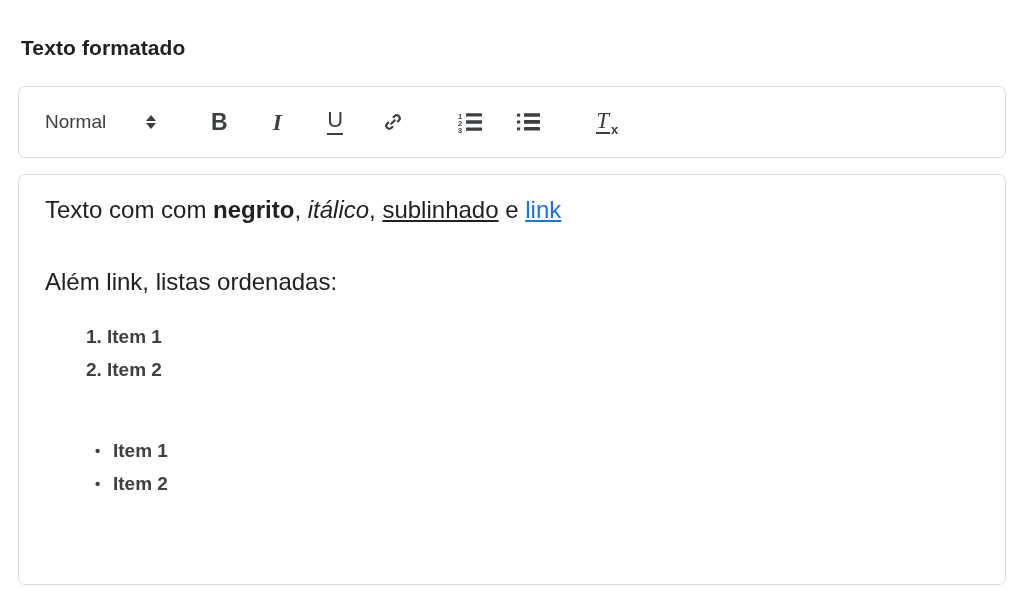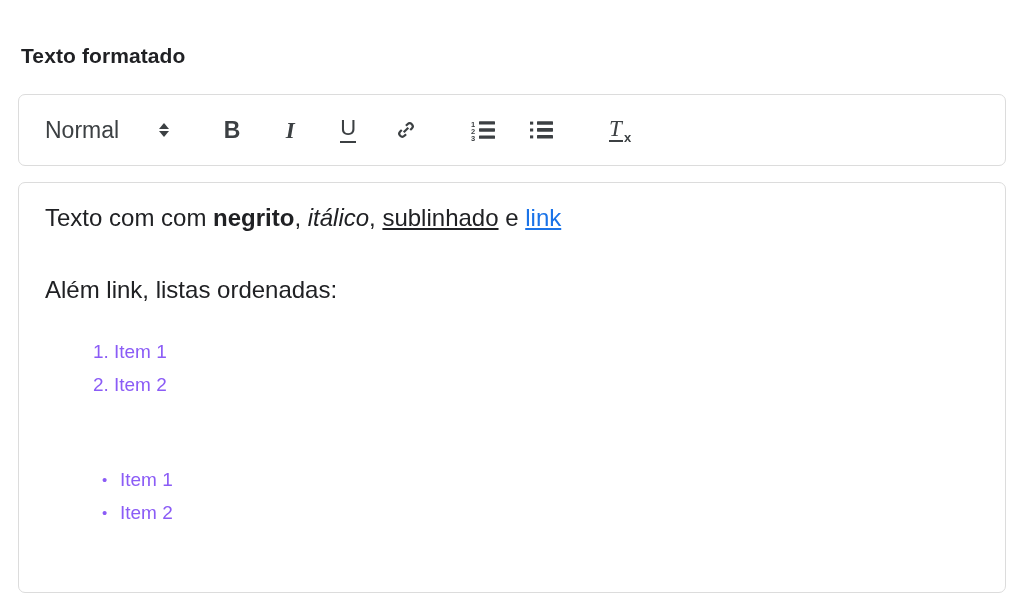--- a/index.html
+++ b/index.html
@@ -13,21 +13,21 @@
     font-family: "Liberation Sans", sans-serif;
     color: #202124;
     -webkit-font-smoothing: antialiased;
   }
 
   .page {
     position: relative;
     width: 1024px;
     height: 614px;
     box-sizing: border-box;
-    padding: 12px 18px;
+    padding: 4px 18px;
   }
 
   
   .page-title {
     font-size: 21px;
     font-weight: bold;
     letter-spacing: 0.1px;
     color: #202124;
     margin: 0;
     padding-top: 31px;
@@ -53,21 +53,21 @@
   }
 
   .format-select {
     display: flex;
     align-items: center;
     cursor: pointer;
     height: 40px;
     padding-right: 4px;
   }
   .format-select-label {
-    font-size: 23px;
+    font-size: 19px;
     color: #3c4043;
     line-height: 22px;
     white-space: nowrap;
   }
   .chevrons {
     display: inline-flex;
     flex-direction: column;
     align-items: center;
     justify-content: center;
     margin-left: 38px;
@@ -177,25 +177,26 @@
   .para i { font-style: italic; }
   .para u { text-decoration: underline; text-underline-offset: 2px; }
   .link {
     color: #1a73e8;
     text-decoration: underline;
     text-underline-offset: 2px;
     cursor: pointer;
   }
 
   ol.doc-list, ul.doc-list {
-    margin: 7px;
+    margin: 0;
     padding-left: 62px;
     font-size: 19px;
     line-height: 33px;
-    color: #8b5cf6;
+    color: #404040;
+    font-weight: bold;
   }
   ol.doc-list { list-style-type: decimal; }
   ul.doc-list { list-style-type: none; padding-left: 68px; }
   ul.doc-list li { position: relative; }
   ul.doc-list li .bullet {
     position: absolute;
     left: -18px;
     top: 0;
     font-size: 15px;
     line-height: 33px;

